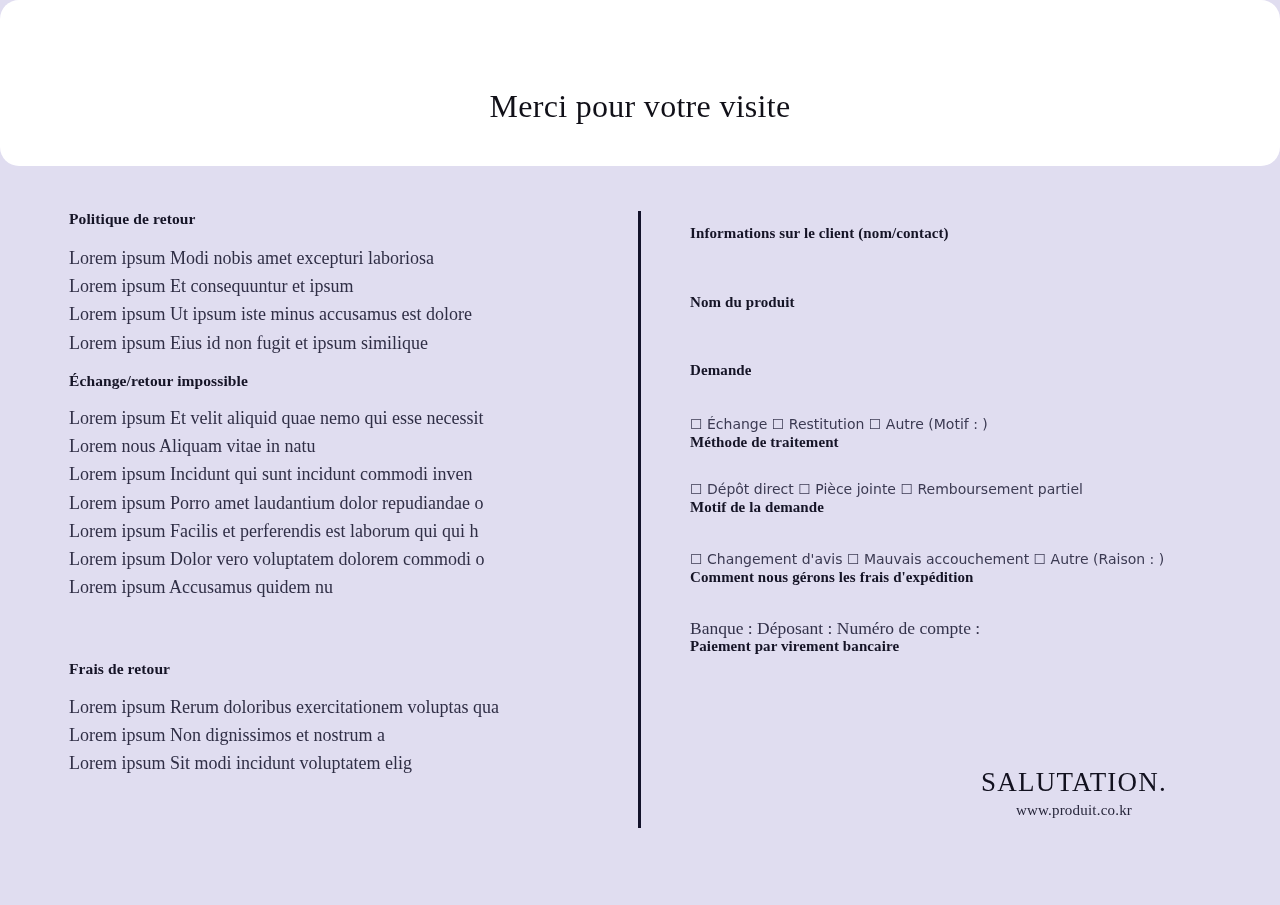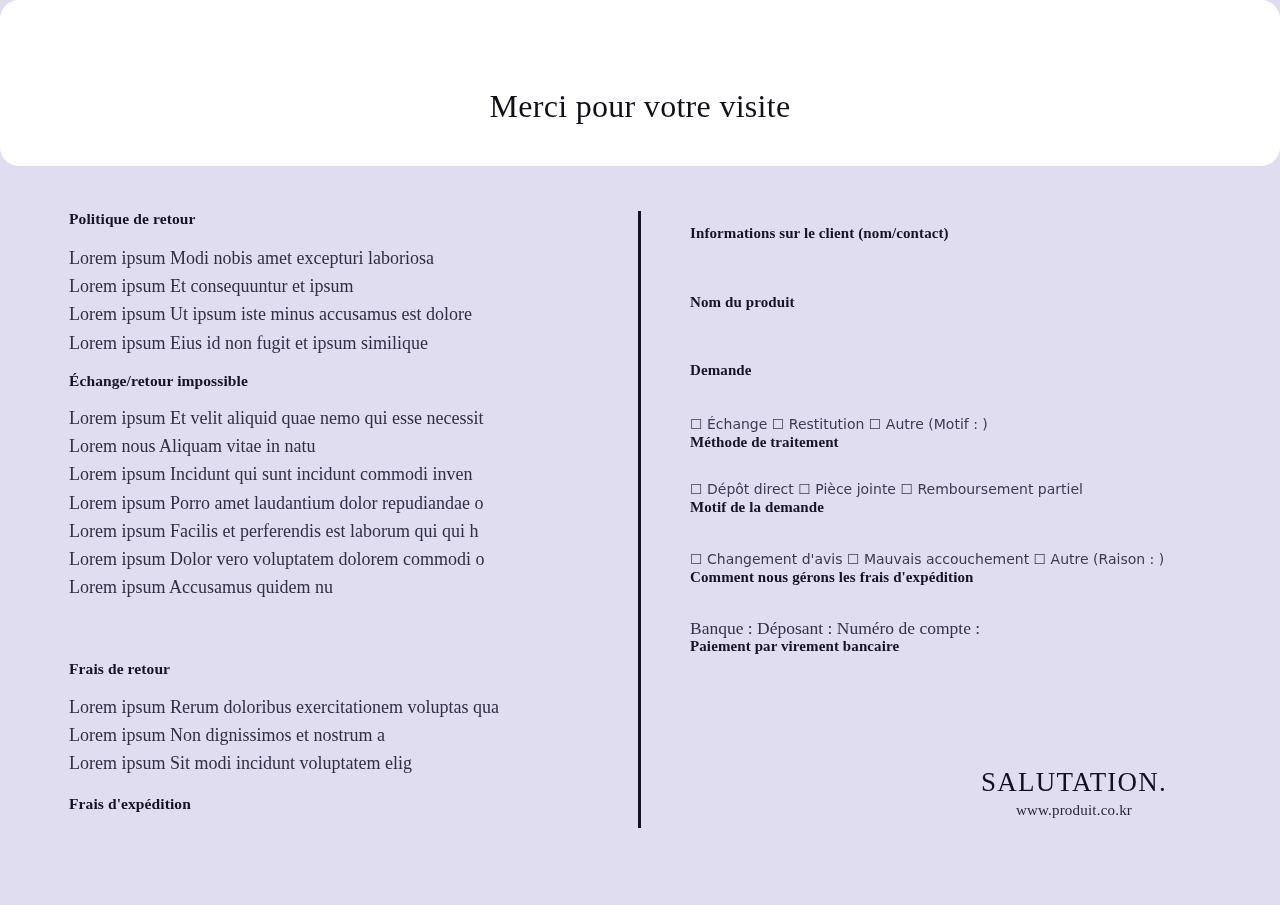--- a/index.html
+++ b/index.html
@@ -197,23 +197,20 @@
       <div class="sec-line">Lorem ipsum Accusamus quidem nu</div>
     </div>
 
     <div class="block-fees">
       <div class="sec-heading">Frais de retour</div>
       <div class="sec-line">Lorem ipsum Rerum doloribus exercitationem voluptas qua</div>
       <div class="sec-line">Lorem ipsum Non dignissimos et nostrum a</div>
       <div class="sec-line">Lorem ipsum Sit modi incidunt voluptatem elig</div>
     </div>
 
-    <div class="block-shipping">
-      <div class="sec-heading">Frais d'expédition</div>
-    </div>
 
   </div>
 
   <div class="col-right">
 
     <div class="field-group g1">
       <div class="field-label">Informations sur le client (nom/contact)</div>
     </div>
 
     <div class="field-group g2">

